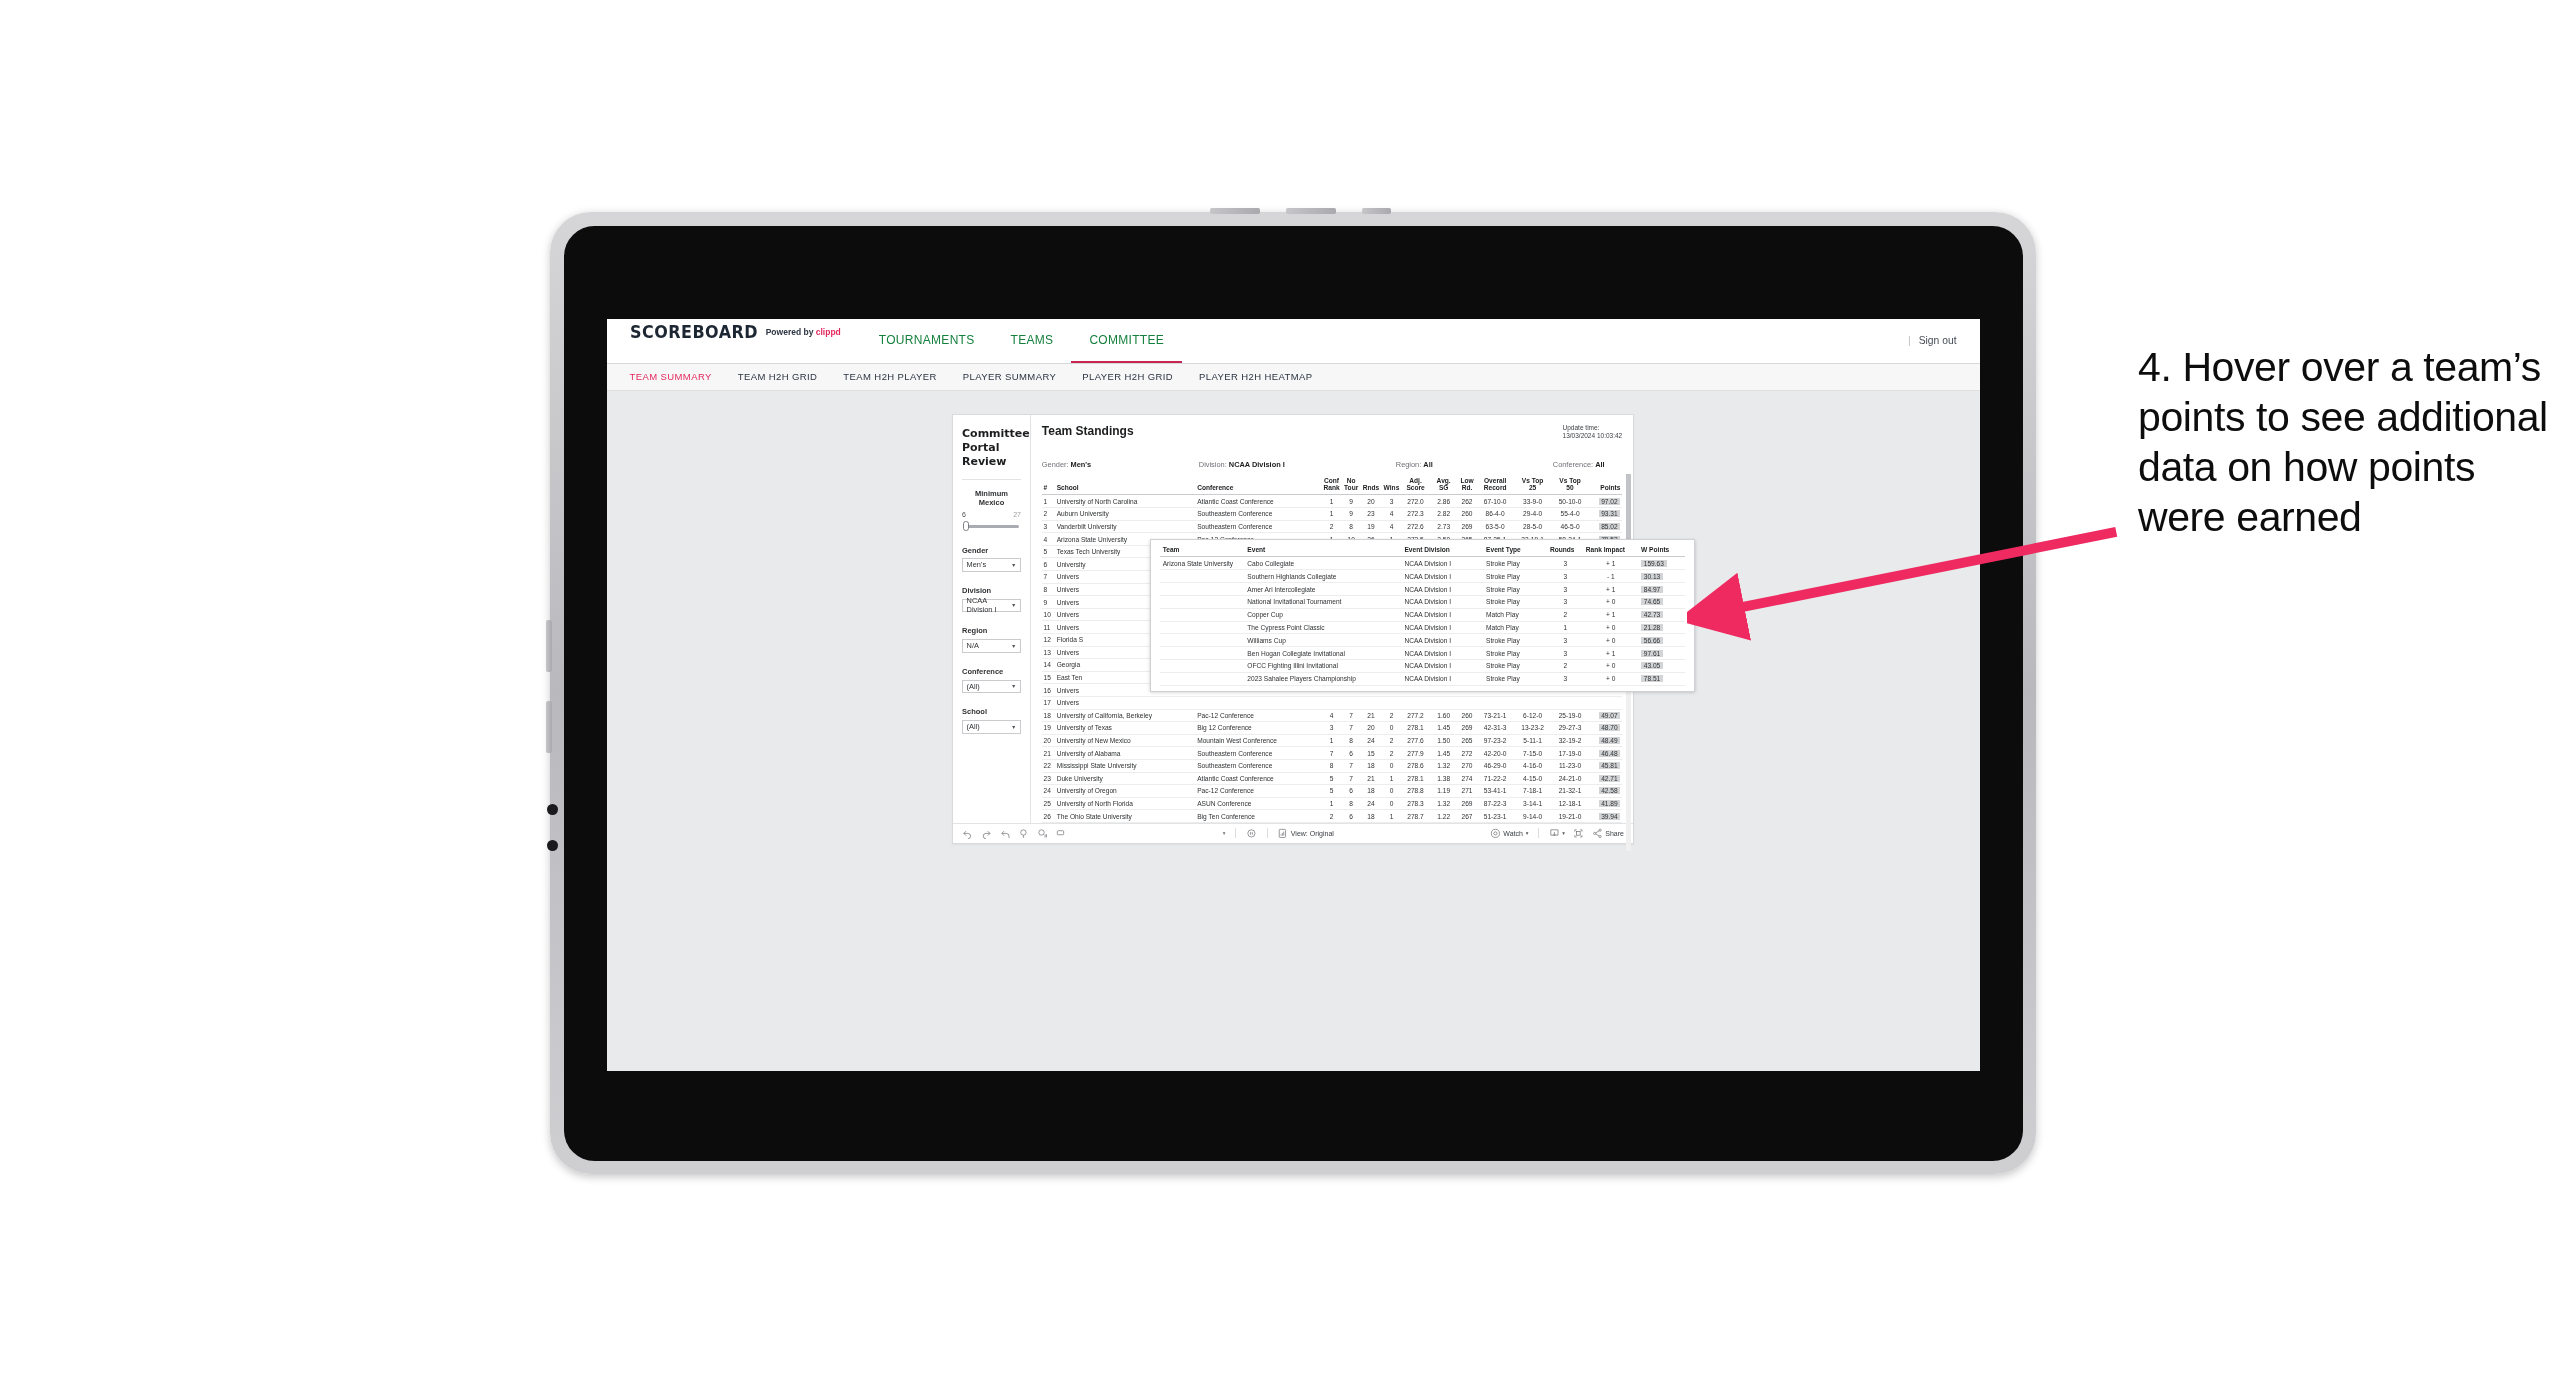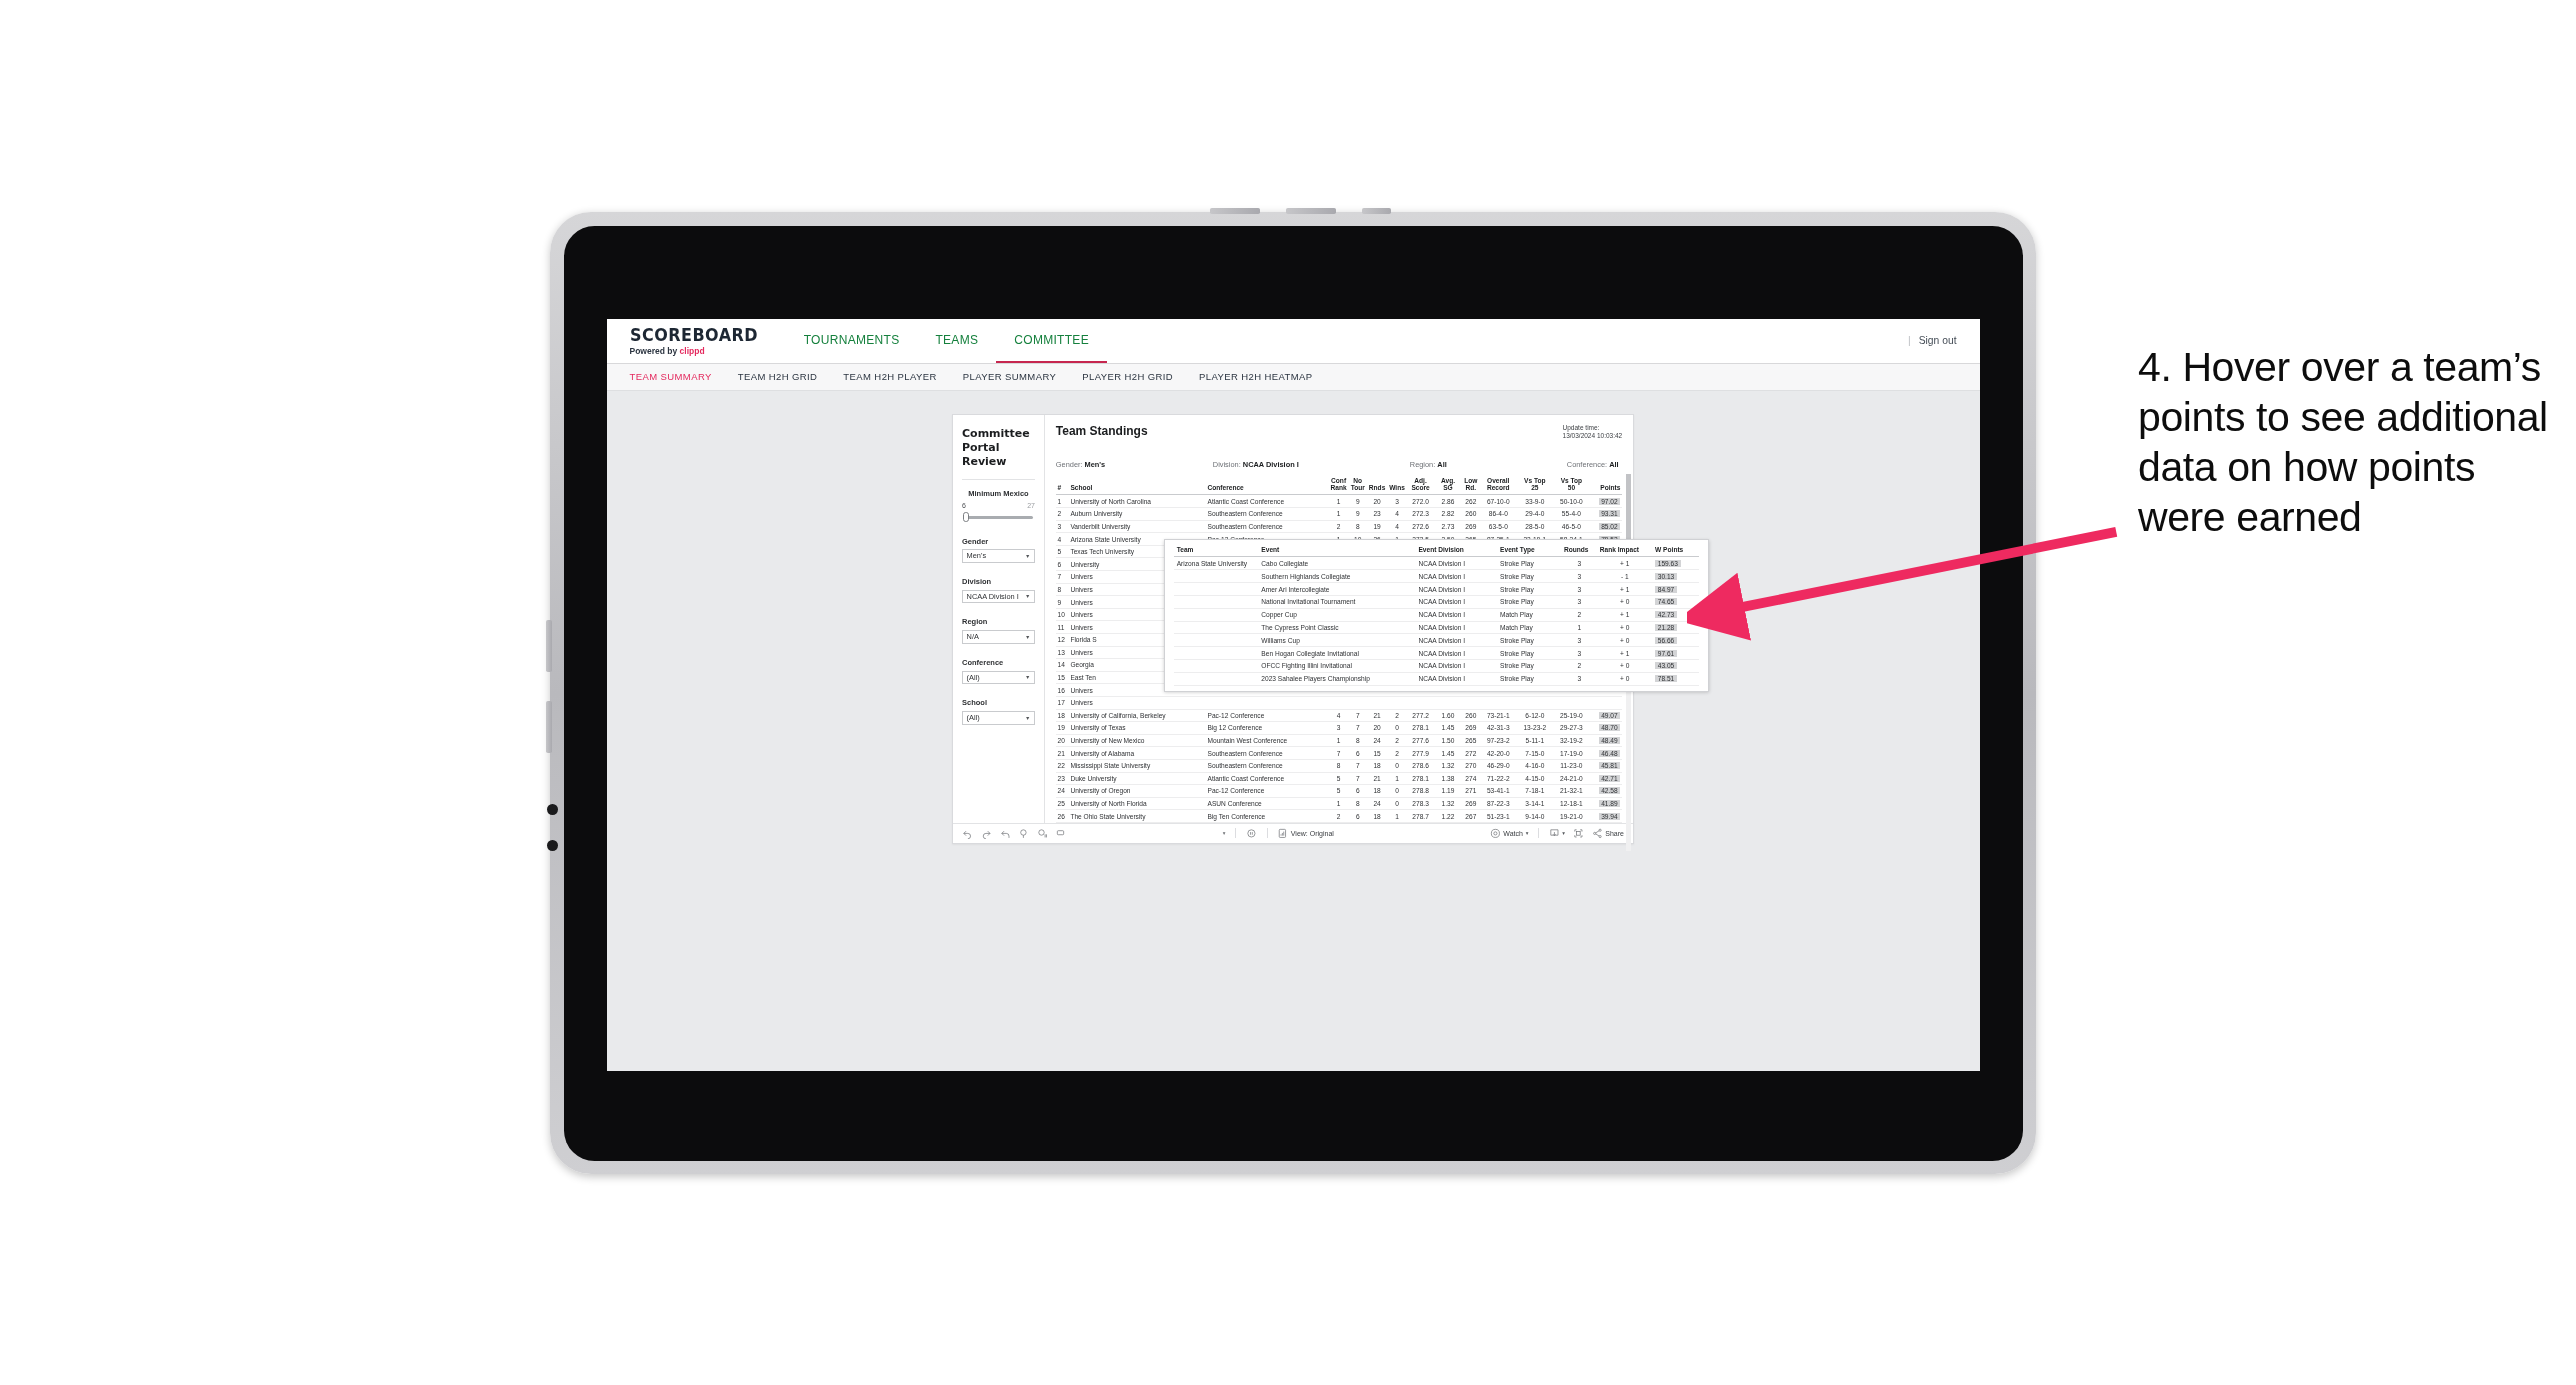--- a/index.html
+++ b/index.html
@@ -45,21 +45,21 @@
     width: 1373px; height: 752px;
     background: #e9eaec; overflow: hidden;
   }
 
   
   .appbar {
     height: 45px; background: #fff; display: flex; align-items: stretch;
     border-bottom: 0.9px solid #d8d8da;
     position: relative;
   }
-  .brand { padding: 5.4px 20px 3.6px 23px; display: flex; flex-direction: column; justify-content: center; }
+  .brand { padding: 5.4px 20px 3.6px 23px; display: flex; flex-direction: row; justify-content: center; }
   .brand-title {
     font-family: "DejaVu Sans", sans-serif;
     font-weight: 700; font-size: 17px; letter-spacing: 0.5px; color: #1d2733;
     line-height: 1;
     transform: scaleX(.94);
     transform-origin: left center;
   }
   .brand-sub { font-size: 8.5px; color: #2b3440; margin-top: 2.7px; font-weight: 600; }
   .brand-sub b { color: #e4295e; font-weight: 700; margin-top: 42px; }
   .topnav { display: flex; align-items: stretch; }
@@ -86,21 +86,21 @@
   
   .viz-wrap { padding: 23px 0 0 0; display: flex; justify-content: center; }
   .viz {
     width: 682px; background: #fff; border: 0.9px solid #d9dadd;
     display: flex; flex-direction: column; position: relative;
     box-shadow: 0 0.9px 1.8px rgba(0,0,0,.05);
   }
   .viz-body { display: flex; }
 
   
-  .filters { width: 92px; border-right: 0.9px solid #e2e3e5; padding: 12.6px 9px 9px 9px; }
+  .filters { width: 78px; border-right: 0.9px solid #e2e3e5; padding: 12.6px 9px 9px 9px; }
   .portal-title {
     font-family: "DejaVu Sans", sans-serif;
     font-weight: 700; font-size: 11px; color: #1b1d1f; line-height: 1.25;
   }
   .hr { height: 0.9px; background: #e2e3e5; margin: 10.8px 0 9px; }
   .f-group { margin-bottom: 14.4px; }
   .f-label { font-size: 7.5px; color: #2e3033; font-weight: 700; margin-bottom: 3.6px; }
   .f-label.center { text-align: center; font-weight: 600; }
   .slider-vals { display: flex; justify-content: space-between; font-size: 7px; color: #4a4d51; }
   .slider-vals .max { color: #9a9da1; }

